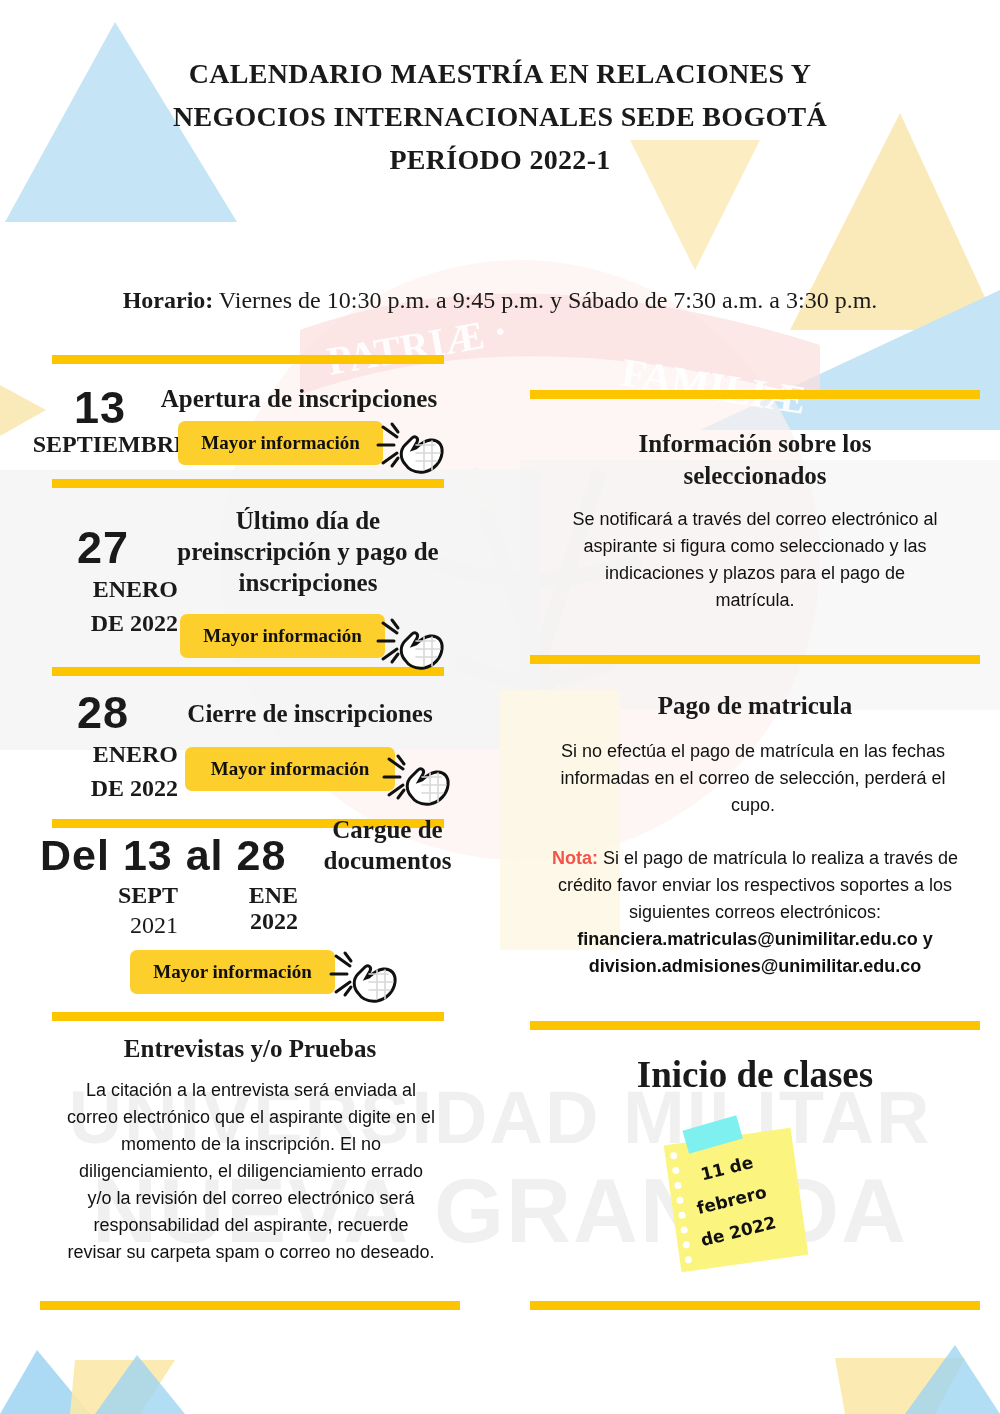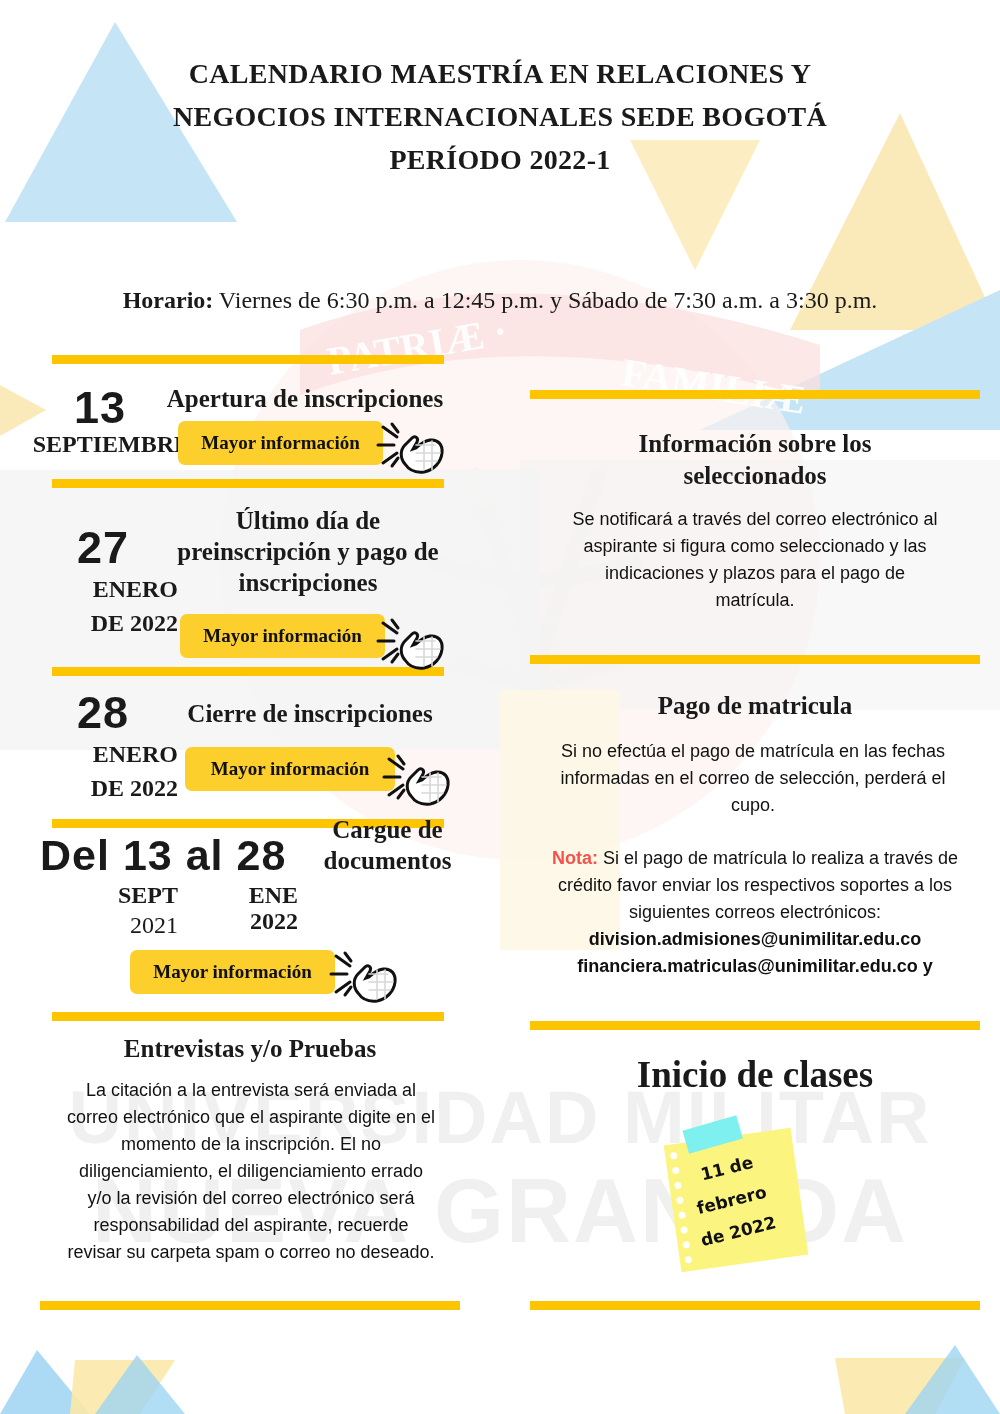--- a/index.html
+++ b/index.html
@@ -210,40 +210,40 @@
 </div>
 
 <div class="wm-text" id="wm-line1">UNIVERSIDAD MILITAR</div>
 <div class="wm-text" id="wm-line2">NUEVA GRANADA</div>
 
 <div class="page">
 
   <div class="title">CALENDARIO MAESTRÍA EN RELACIONES Y NEGOCIOS INTERNACIONALES SEDE BOGOTÁ PERÍODO 2022-1</div>
 
   <div class="horario">
-    <b>Horario:</b><span> Viernes de 6:30 p.m. a 12:45 p.m. y Sábado de 7:30 a.m. a 3:30 p.m.</span>
+    <b>Horario:</b><span> Viernes de 10:30 p.m. a 9:45 p.m. y Sábado de 7:30 a.m. a 3:30 p.m.</span>
   </div>
 
   <div class="rule" style="left:52px; top:355px; width:392px;"></div>
   <div class="rule" style="left:52px; top:479px; width:392px;"></div>
   <div class="rule" style="left:52px; top:667px; width:392px;"></div>
   <div class="rule" style="left:52px; top:819px; width:392px;"></div>
   <div class="rule" style="left:52px; top:1012px; width:392px;"></div>
   <div class="rule" style="left:40px; top:1301px; width:420px;"></div>
 
   <div class="rule" style="left:530px; top:390px; width:450px;"></div>
   <div class="rule" style="left:530px; top:655px; width:450px;"></div>
   <div class="rule" style="left:530px; top:1021px; width:450px;"></div>
   <div class="rule" style="left:530px; top:1301px; width:450px;"></div>
 
   <div class="blk" style="left:10px; top:385px; width:180px;">
     <div class="date-num">13</div>
     <div class="date-sub">SEPTIEMBRE</div>
   </div>
-  <div class="evt-title" style="position:absolute; left:140px; top:383px; width:330px;">Apertura de inscripciones</div>
+  <div class="evt-title" style="position:absolute; left:134px; top:383px; width:330px;">Apertura de inscripciones</div>
   <div class="btn" style="left:178px; top:421px; width:205px;">
     <span>Mayor información</span>
   </div>
   <div class="hand" style="left:372px; top:412px;">
     <svg width="76" height="66" viewBox="0 0 76 66" fill="none" stroke="#111" stroke-width="3" stroke-linecap="round">
       <path d="M6,33 L22,33"></path>
         <path d="M11,15 L25,25"></path>
         <path d="M11,51 L25,41"></path>
       <path d="M20,12 L26,20"></path>
         <path d="M20,54 L26,46"></path>
@@ -343,22 +343,22 @@
   <div class="sec-head" style="left:40px; top:1033px; width:420px;">Entrevistas y/o Pruebas</div>
   <div class="body-text" style="left:65px; top:1077px; width:372px;">La citación a la entrevista será enviada al correo electrónico que el aspirante digite en el momento de la inscripción. El no diligenciamiento, el diligenciamiento errado y/o la revisión del correo electrónico será responsabilidad del aspirante, recuerde revisar su carpeta spam o correo no deseado.</div>
 
   <div class="sec-head" style="left:590px; top:428px; width:330px;">Información sobre los seleccionados</div>
   <div class="body-text" style="left:565px; top:506px; width:380px;">Se notificará a través del correo electrónico al aspirante si figura como seleccionado y las indicaciones y plazos para el  pago de matrícula.</div>
 
   <div class="sec-head" style="left:590px; top:690px; width:330px;">Pago de matricula</div>
   <div class="body-text" style="left:538px; top:738px; width:430px;">Si no efectúa el pago de matrícula en las fechas informadas en el correo de selección, perderá el cupo.</div>
   <div class="body-text" style="left:530px; top:845px; width:450px;">
     <span class="nota">Nota:</span><span> Si el pago de matrícula lo realiza a través de crédito favor enviar los respectivos soportes a los siguientes correos electrónicos:</span>
+    <div class="mail">financiera.matriculas@unimilitar.edu.co y</div>
     <div class="mail">division.admisiones@unimilitar.edu.co</div>
-    <div class="mail">financiera.matriculas@unimilitar.edu.co y</div>
   </div>
 
   <div class="inicio-head" style="left:540px; top:1053px; width:430px;">Inicio de clases</div>
 
   <div class="sticky-wrap" style="left:672px; top:1136px;">
     <div class="sticky">
       <div class="tape"></div>
       <div class="holes">
         <i></i>
           <i></i>

